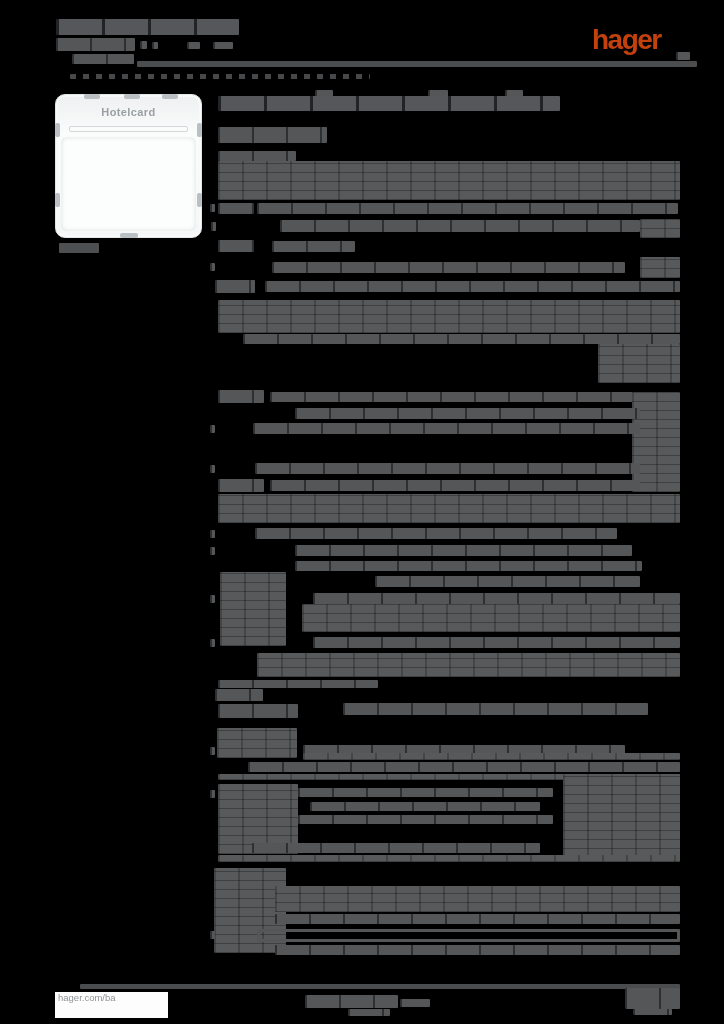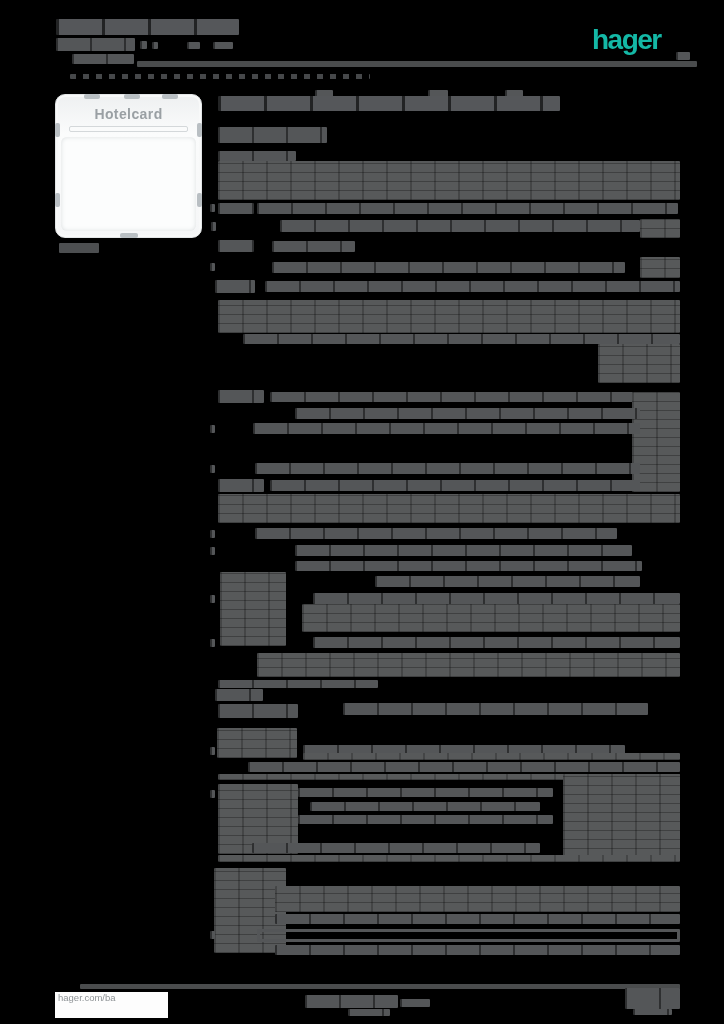--- a/index.html
+++ b/index.html
@@ -38,21 +38,21 @@
   .pc-n1{left:28px;top:-1px;width:16px;height:5px;}
   .pc-n2{left:68px;top:-1px;width:16px;height:5px;}
   .pc-n3{left:106px;top:-1px;width:16px;height:5px;}
   .pc-n4{left:-1px;top:28px;width:5px;height:14px;}
   .pc-n5{right:-1px;top:28px;width:5px;height:14px;}
   .pc-n6{left:-1px;bottom:30px;width:5px;height:14px;}
   .pc-n7{right:-1px;bottom:30px;width:5px;height:14px;}
   .pc-n8{left:64px;bottom:-1px;width:18px;height:5px;}
   .pc-label{
     position:absolute;left:0;right:0;top:11px;text-align:center;
-    color:#9aa0a4;font-size:14px;font-weight:bold;letter-spacing:.4px;
+    color:#9aa0a4;font-size:11px;font-weight:bold;letter-spacing:.4px;
   }
   .pc-slot{
     position:absolute;left:13px;right:13px;top:31px;height:4px;
     border:1px solid #d4d8da;border-radius:2px;background:#fafbfb;
   }
   .pc-face{
     position:absolute;left:5px;right:5px;top:42px;bottom:6px;
     background:#fcfdfd;border-radius:6px;
     box-shadow:inset 0 0 4px rgba(120,130,135,.25);
   }
@@ -61,21 +61,21 @@
     position:absolute;left:55px;top:992px;width:113px;height:26px;
     background:#fdfdfd;display:flex;align-items:flex-start;
   }
   .footer-url span{color:#8e9396;font-size:9.5px;padding-left:3px;}
 </style>
 </head>
 <body>
 
 <div class="page">
 
-  <div class="logo" style="color: #14b8a6;">hager</div>
+  <div class="logo" style="color: #c2410c;">hager</div>
 
   <div class="product-card">
     <div class="pc-notch pc-n1"></div>
     <div class="pc-notch pc-n2"></div>
     <div class="pc-notch pc-n3"></div>
     <div class="pc-notch pc-n4"></div>
     <div class="pc-notch pc-n5"></div>
     <div class="pc-notch pc-n6"></div>
     <div class="pc-notch pc-n7"></div>
     <div class="pc-notch pc-n8"></div>

